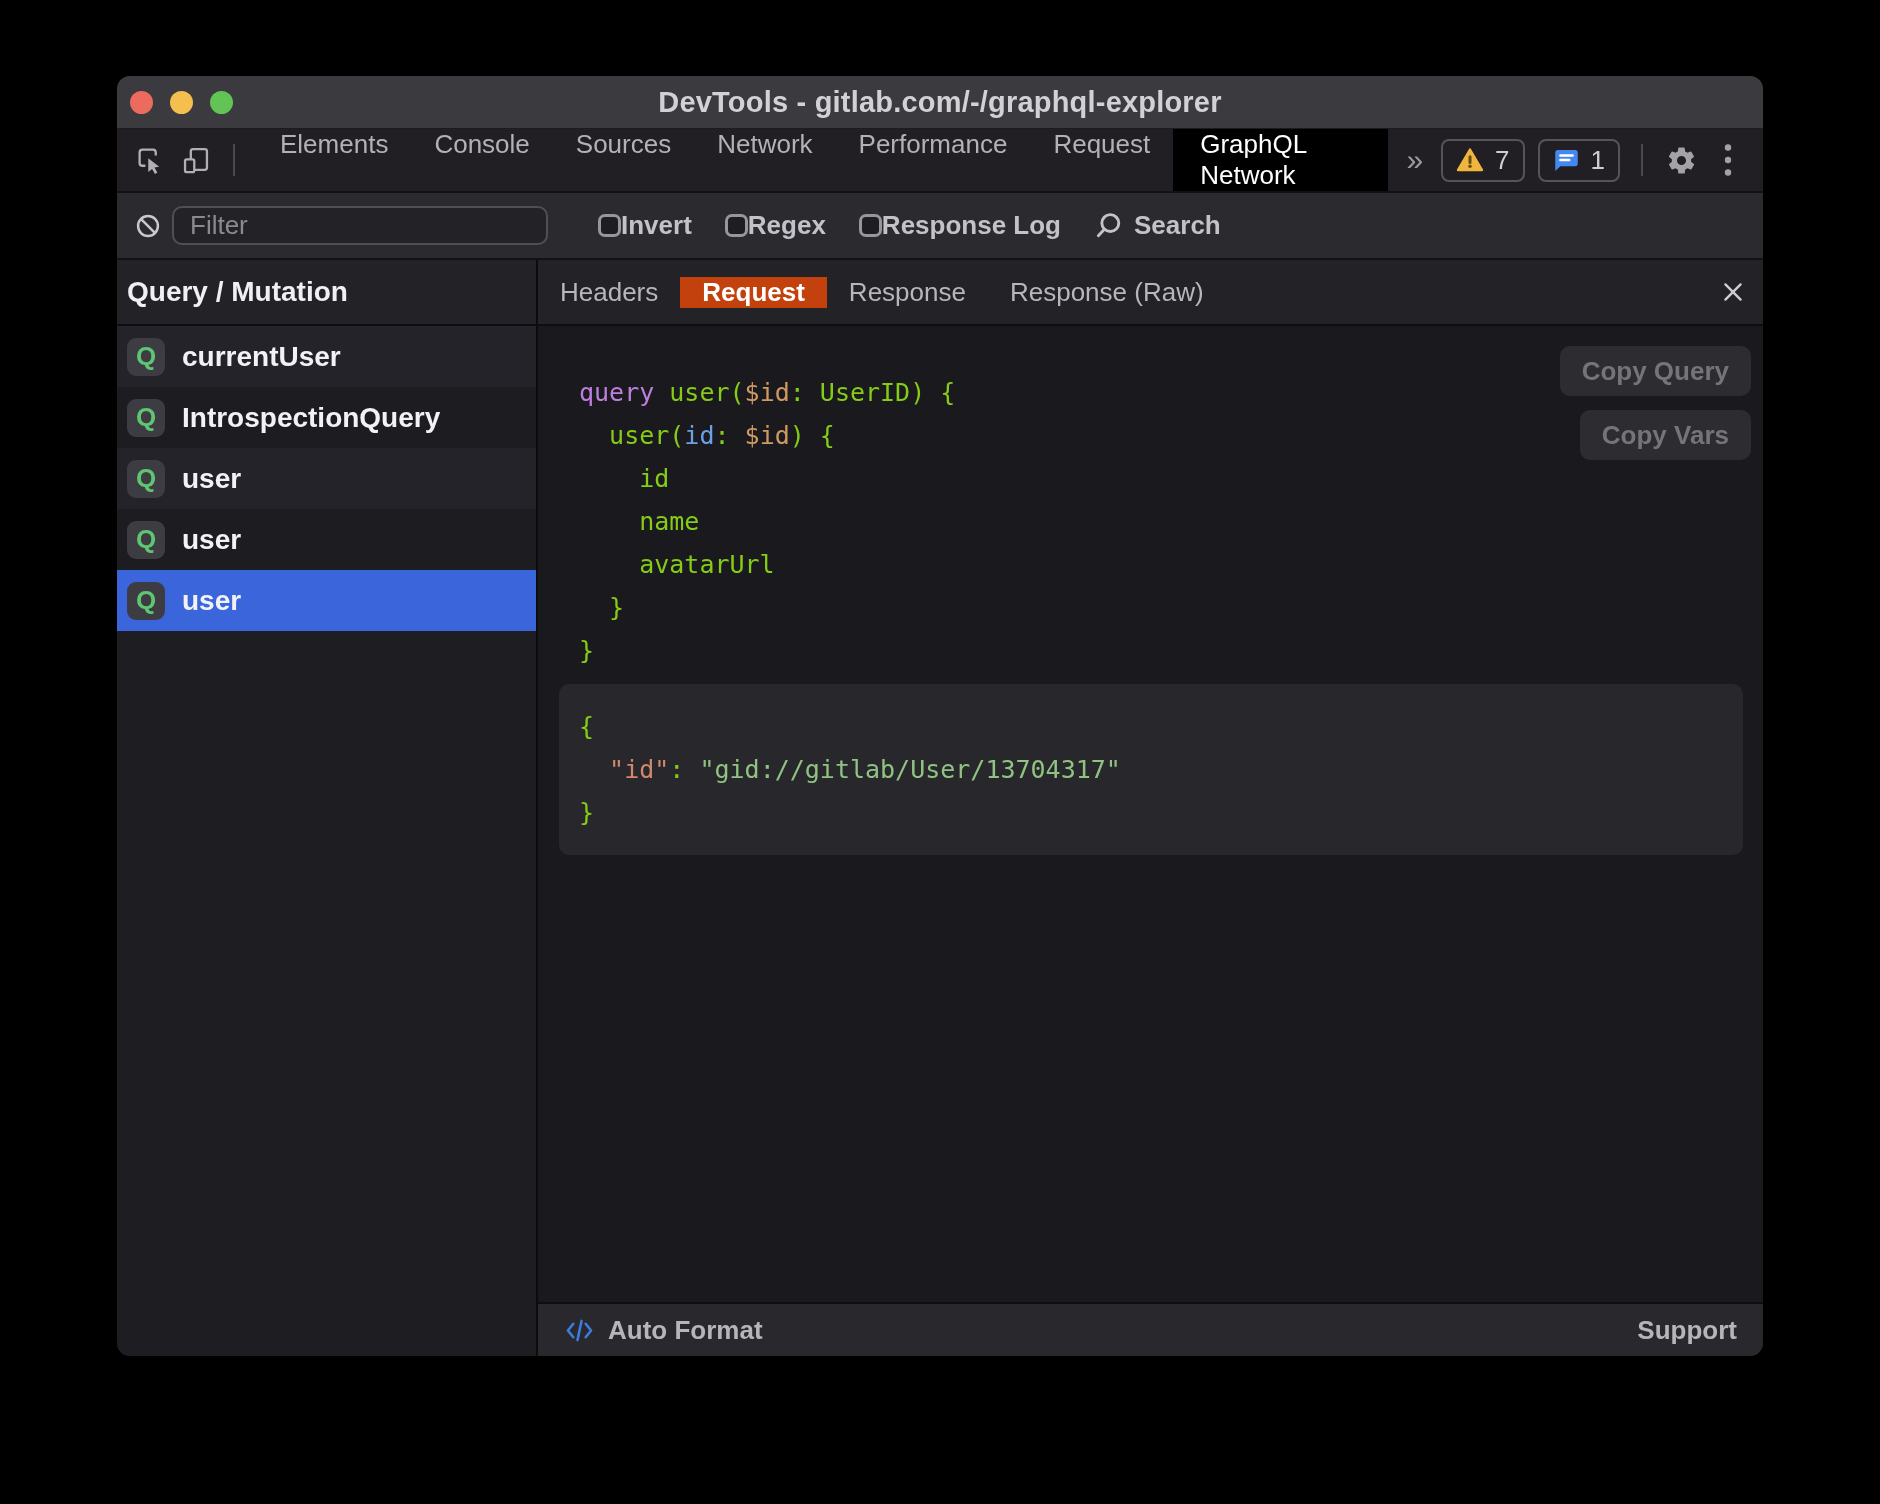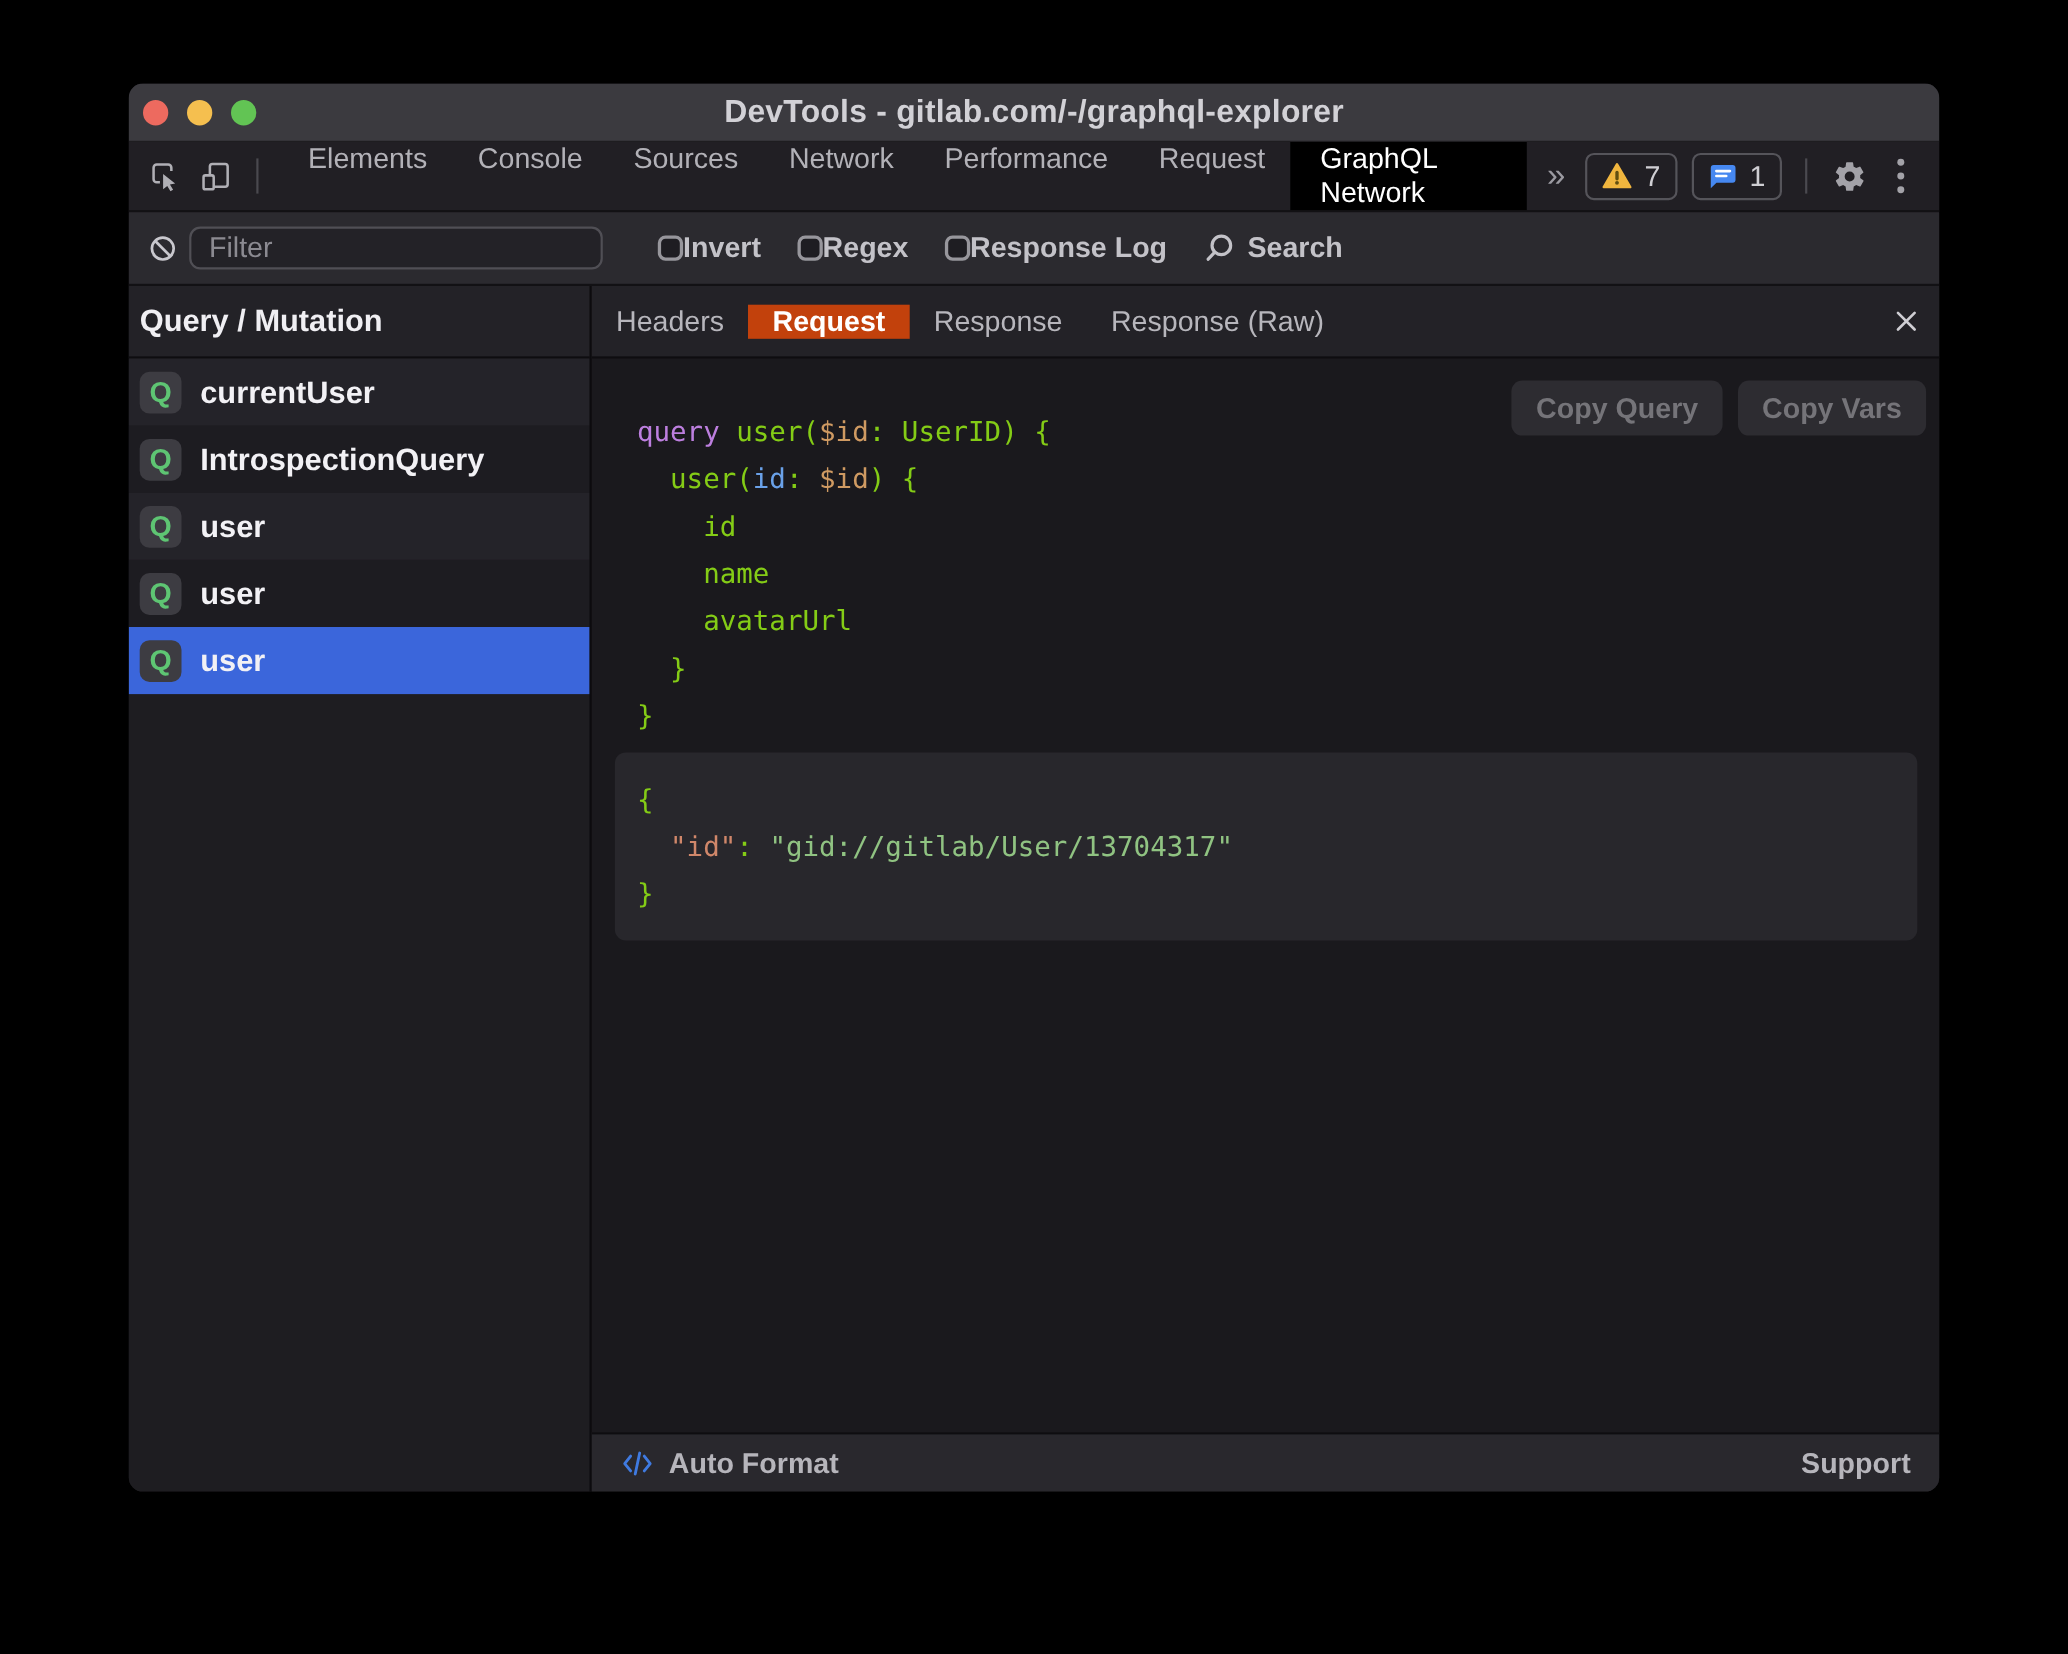--- a/index.html
+++ b/index.html
@@ -77,21 +77,21 @@
                       white-space: pre; }
   .code-block { padding: 45px 0 0 41px; }
   .vars-box { margin: 12px 20px 0 21px; background: #28272c; border-radius: 10px; padding: 21px 20px; }
   .tok-pl  { color: #84cc16; }
   .tok-kw  { color: #bd7fdf; }
   .tok-var { color: #cf9a62; }
   .tok-arg { color: #6aa1e9; }
   .tok-key { color: #d0876a; }
   .tok-str { color: #90c382; }
 
-  .copy-btns { position: absolute; top: 20px; right: 12px; display: flex; flex-direction: row;
+  .copy-btns { position: absolute; top: 20px; right: 12px; display: flex; flex-direction: column;
                align-items: flex-end; gap: 14px; }
   .copy-btn { height: 50px; display: flex; align-items: center; padding: 0 22px; background: #2d2c31;
               border-radius: 10px; color: #757479; font-size: 26px; font-weight: 700; }
 
   .footer { flex: 0 0 54px; background: #29282d; border-top: 2px solid #0e0d10;
             display: flex; align-items: center; padding: 0 26px; gap: 13px; }
   .footer-label { font-size: 26px; font-weight: 700; color: #b6b5bb; }
   .support { margin-left: auto; font-size: 26px; font-weight: 700; color: #b6b5bb; }
 </style>
 </head>

